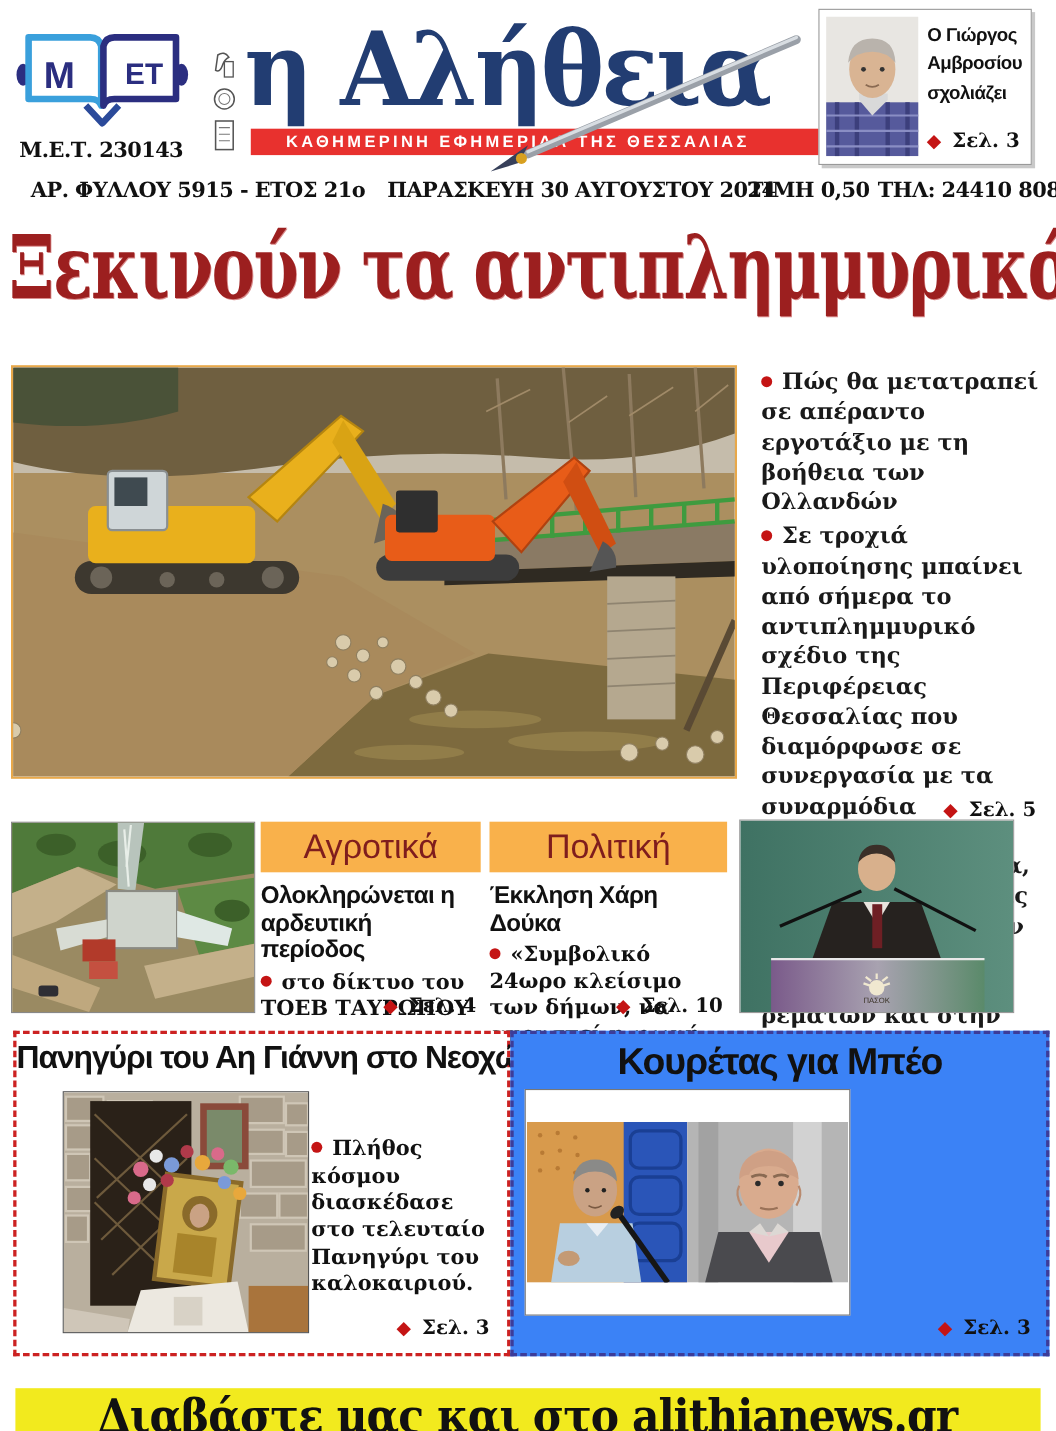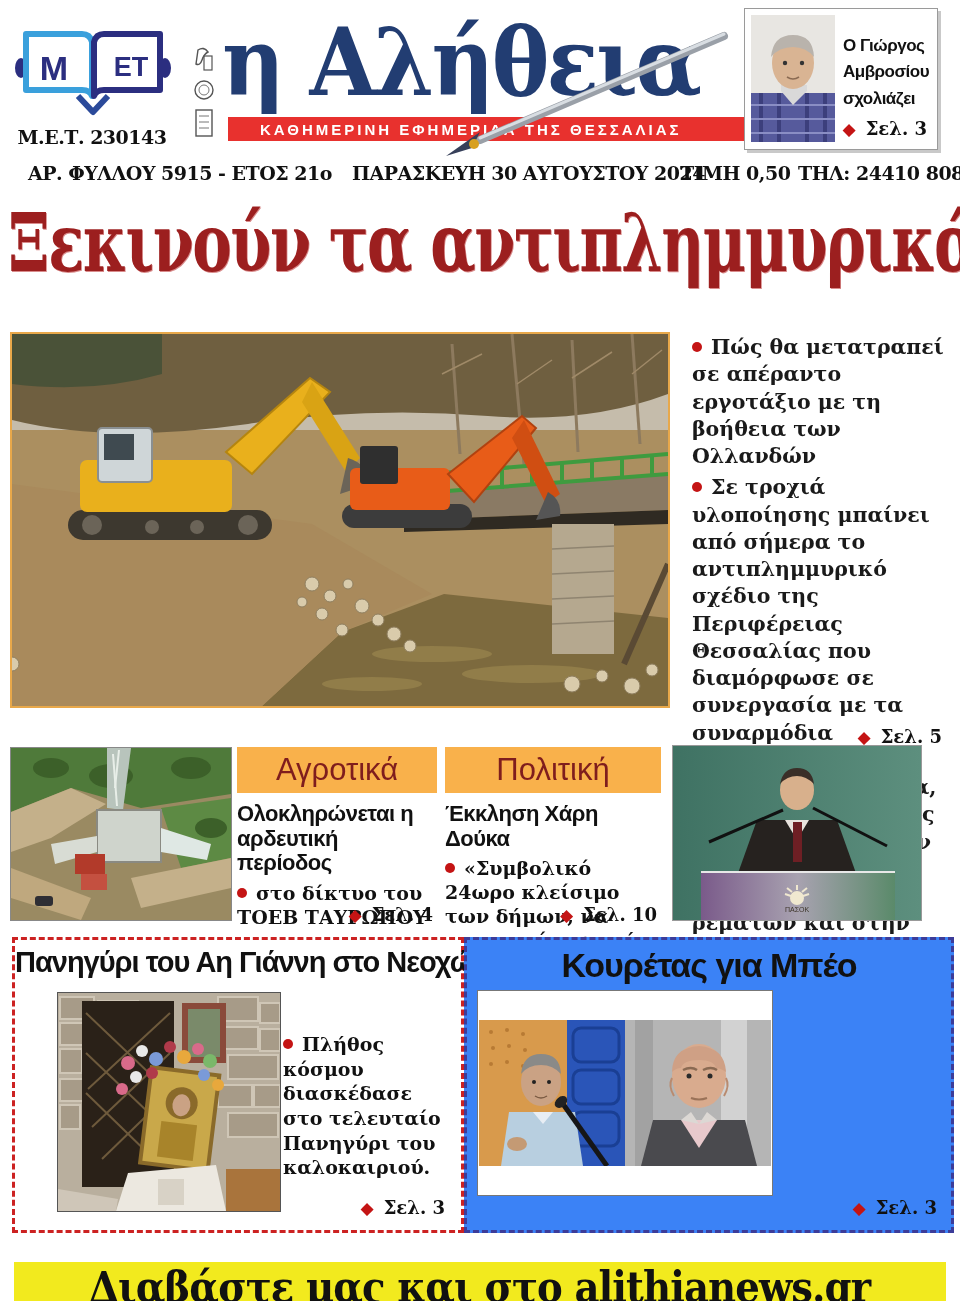--- a/index.html
+++ b/index.html
@@ -17,21 +17,21 @@
   .pen      { position:absolute; left:428px; top:28px; width:310px; height:132px; z-index:5; }
   .tagline-strip { position:absolute; left:228px; top:117px; width:532px; height:24px;
               background:#e8312e; display:flex; align-items:center; }
   .tagline-strip span { font:bold 15px "Liberation Sans",sans-serif; color:#fff;
               letter-spacing:3px; padding-left:32px; white-space:nowrap; }
 
   .commentator-box { position:absolute; left:744px; top:8px; width:192px; height:140px;
               background:#fff; border:1px solid #9a9a9a; box-shadow:3px 3px 0 #c9c9c9; }
   .commentator-photo { position:absolute; left:6px; top:6px; width:84px; height:127px; }
   .commentator-text { position:absolute; left:98px; top:10px; width:90px;
-              font:bold 17px "Liberation Sans",sans-serif; letter-spacing:-0.5px; line-height:1.55;margin-top:14px; }
+              font:bold 17px "Liberation Sans",sans-serif; letter-spacing:-0.5px; line-height:1.55; }
   .commentator-page { position:absolute; right:10px; bottom:10px;
               font:bold 17px "DejaVu Serif",serif; }
 
   
   .info-bar span { position:absolute; top:162px; font:bold 19px "DejaVu Serif",serif;
               letter-spacing:-0.5px; white-space:nowrap; }
   .info-issue { left:28px; }  .info-date { left:352px; }
   .info-price { left:680px; } .info-phone { left:798px; }
 
   

